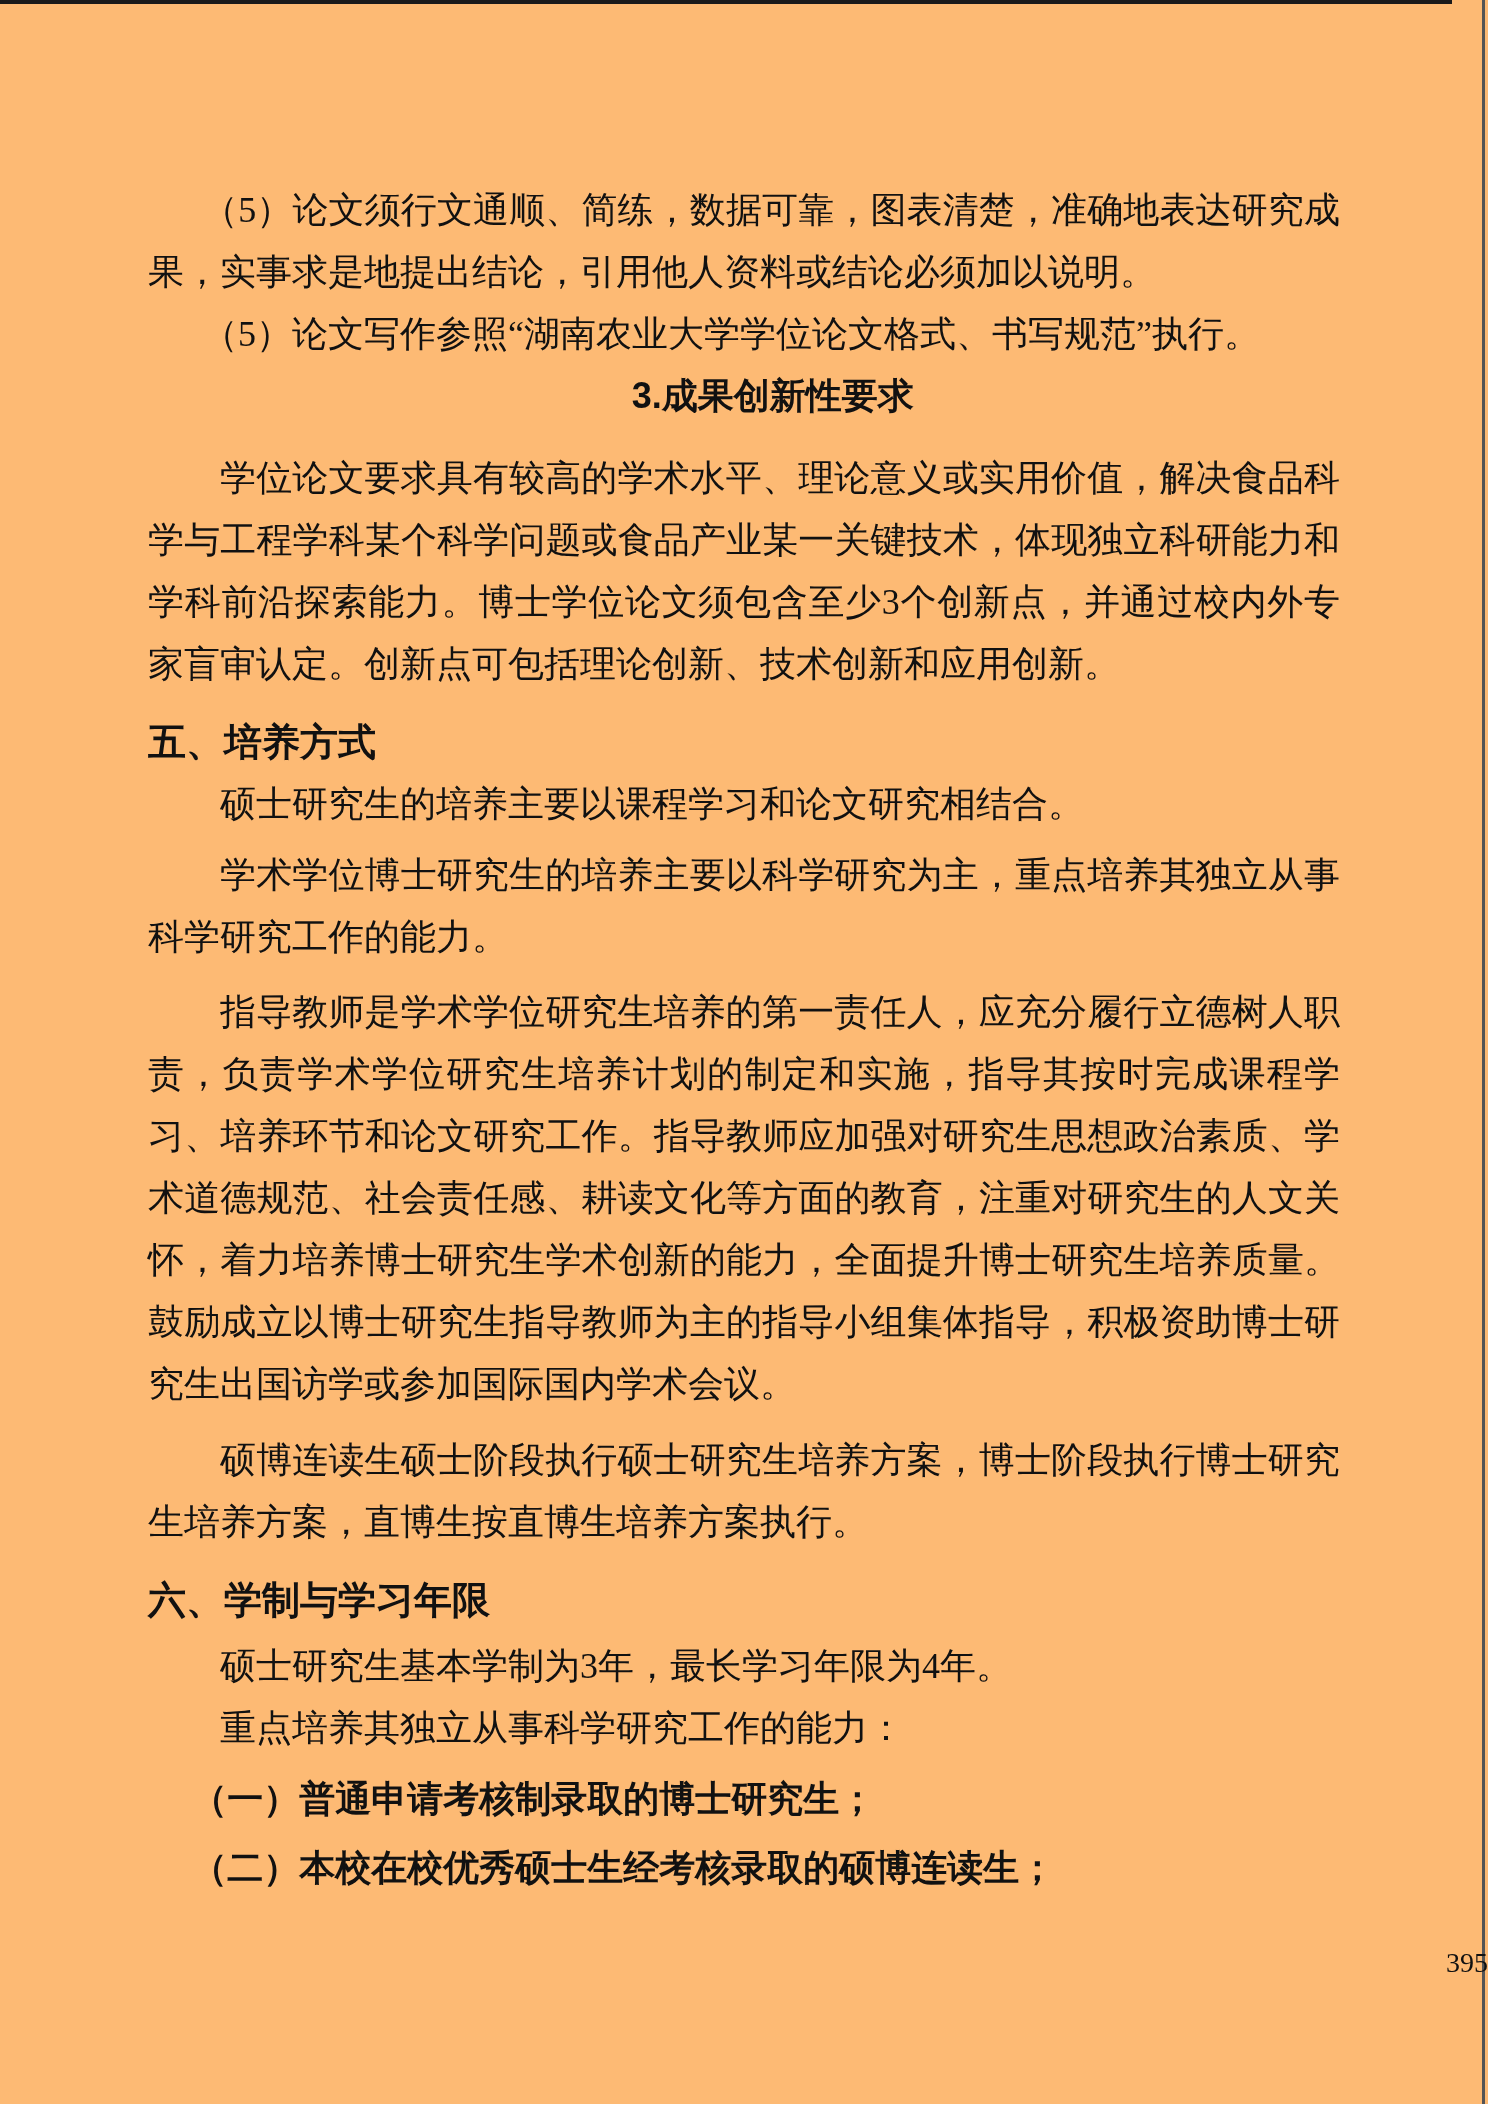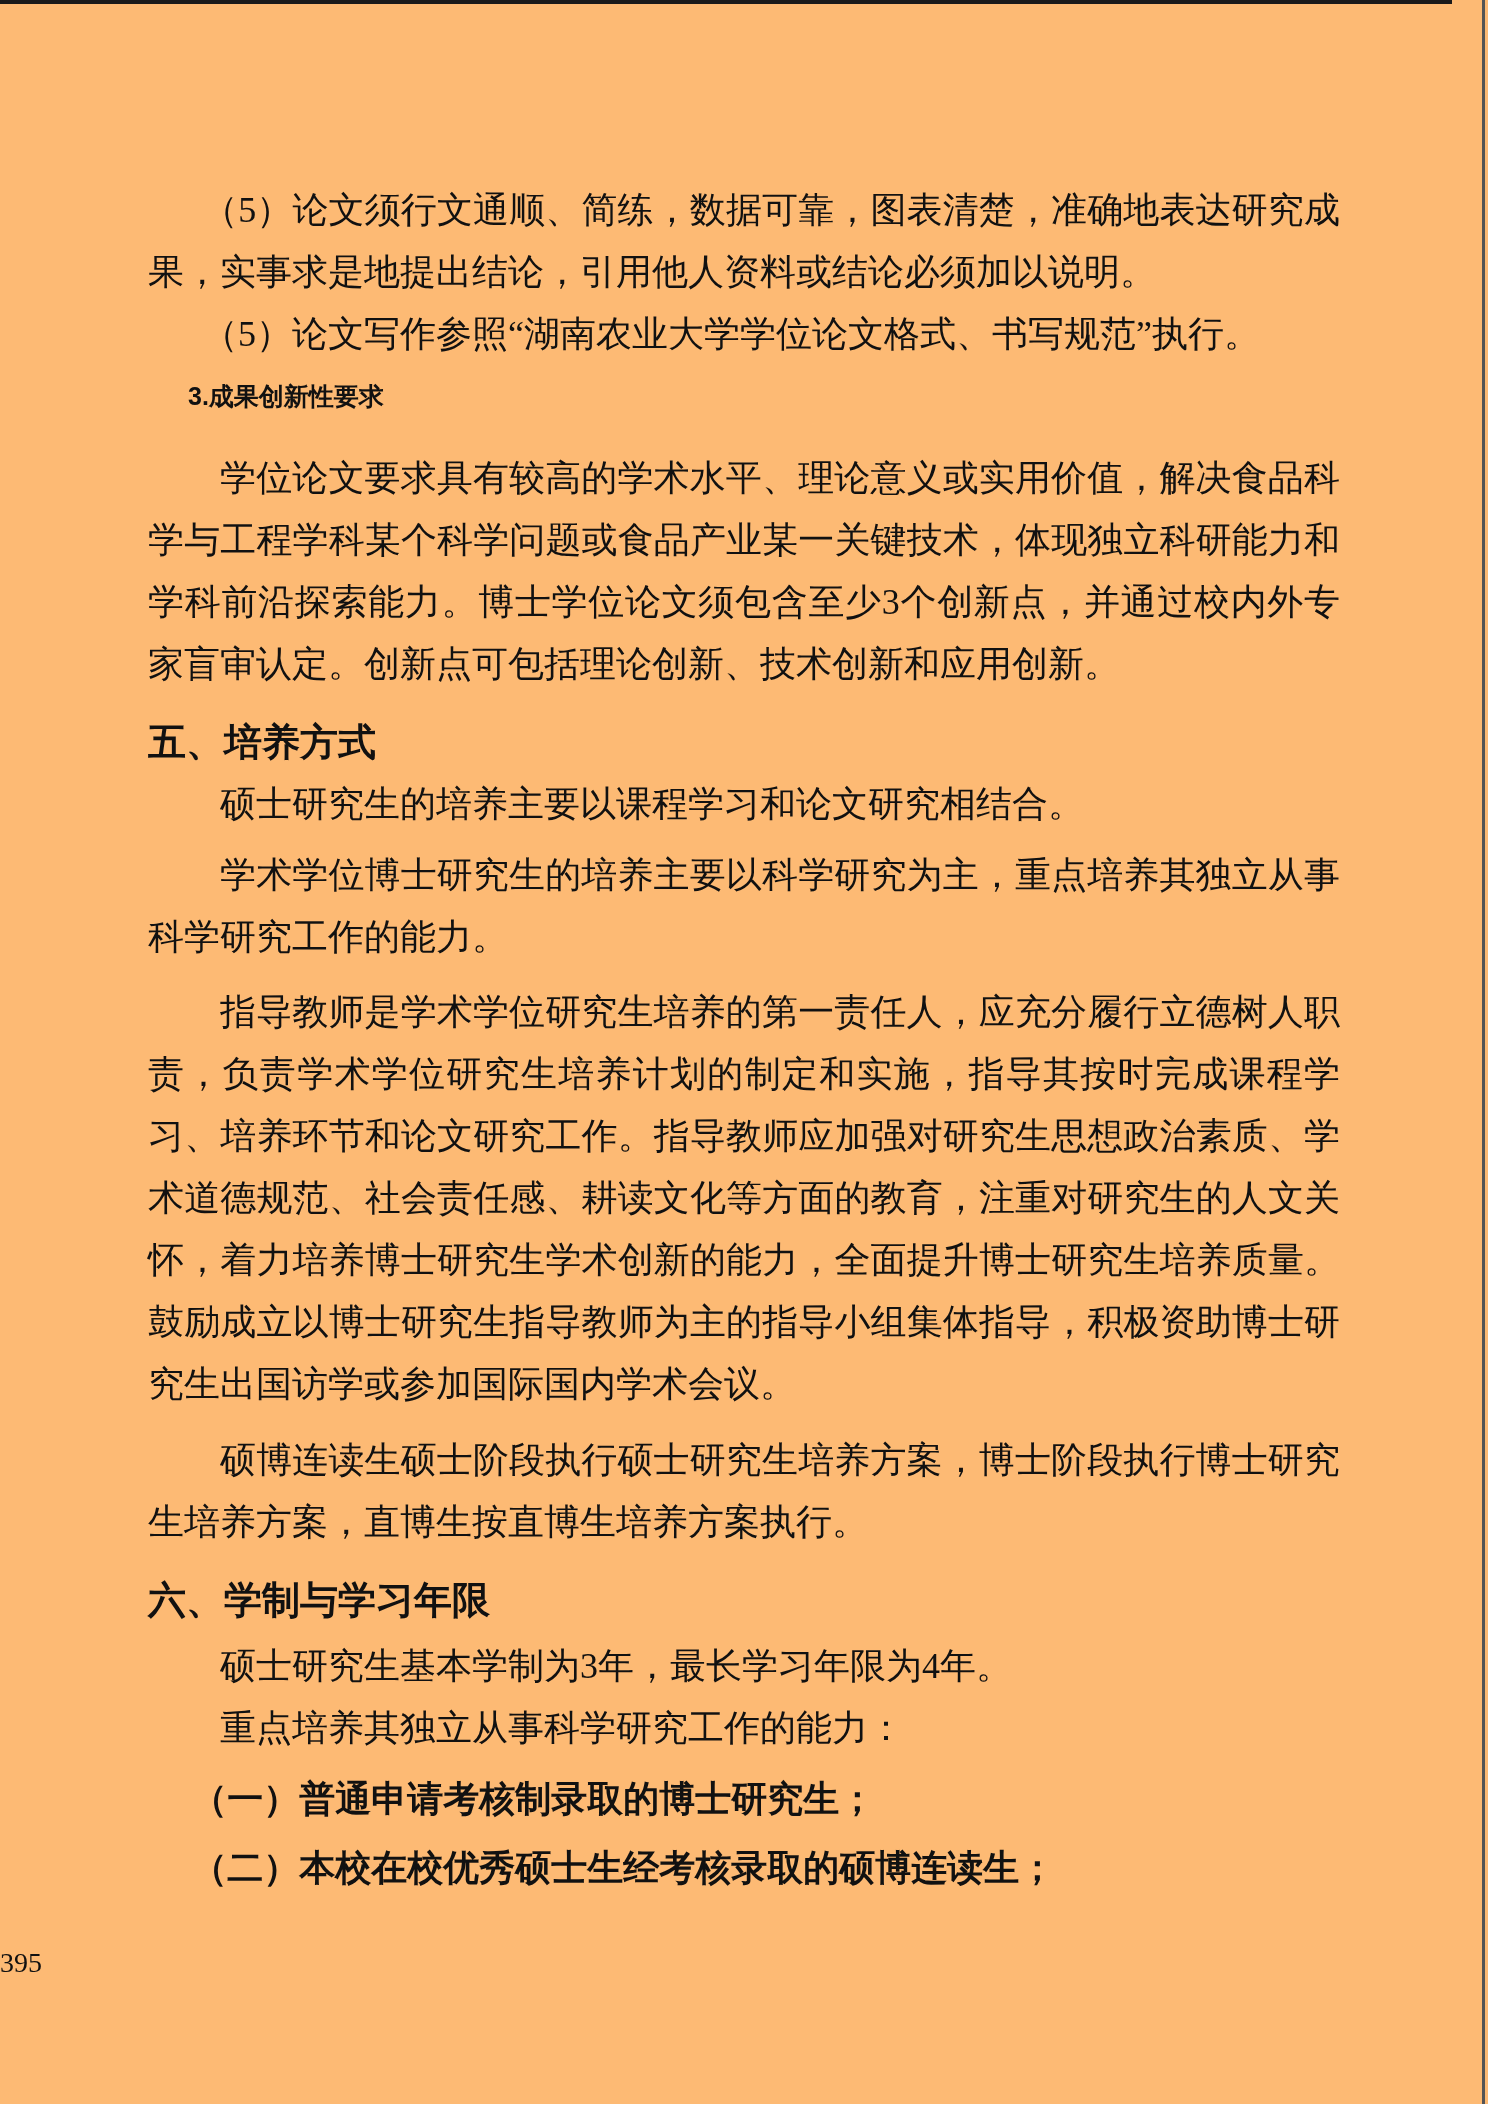--- a/index.html
+++ b/index.html
@@ -35,24 +35,25 @@
     font-size: 36px;
     line-height: 62px;
     text-align: justify;
     text-indent: 2em;
     margin: 0;
   }
   .indent-paren { text-indent: 1.5em; }
   .sub-heading {
     font-family: "Liberation Sans", "DejaVu Sans", sans-serif;
     font-weight: bold;
-    font-size: 25px;
+    font-size: 36px;
     line-height: 62px;
     text-indent: 1.6em;
     margin: 0;
+    text-align: center;
   }
   .section-heading {
     font-family: "Liberation Sans", "DejaVu Sans", sans-serif;
     font-weight: bold;
     font-size: 38px;
     line-height: 62px;
     text-indent: 0;
     margin: 0;
   }
   .bold-item {
@@ -66,21 +67,21 @@
   .mt4  { margin-top: 4px; }
   .mt10 { margin-top: 10px; }
   .mt12 { margin-top: 12px; font-family: Liberation Mono, monospace; }
   .mt14 { margin-top: 14px; }
   .mt16 { margin-top: 16px; }
   .mt20 { margin-top: 20px; }
   .page-number {
     position: absolute;
     left: 0; top: 1946px;
     width: 1488px;
-    text-align: left;
+    text-align: right;
     font-size: 28px;
     line-height: 34px;
     color: #111111;
   }
 </style>
 </head>
 <body>
 
 <div class="page">
 

